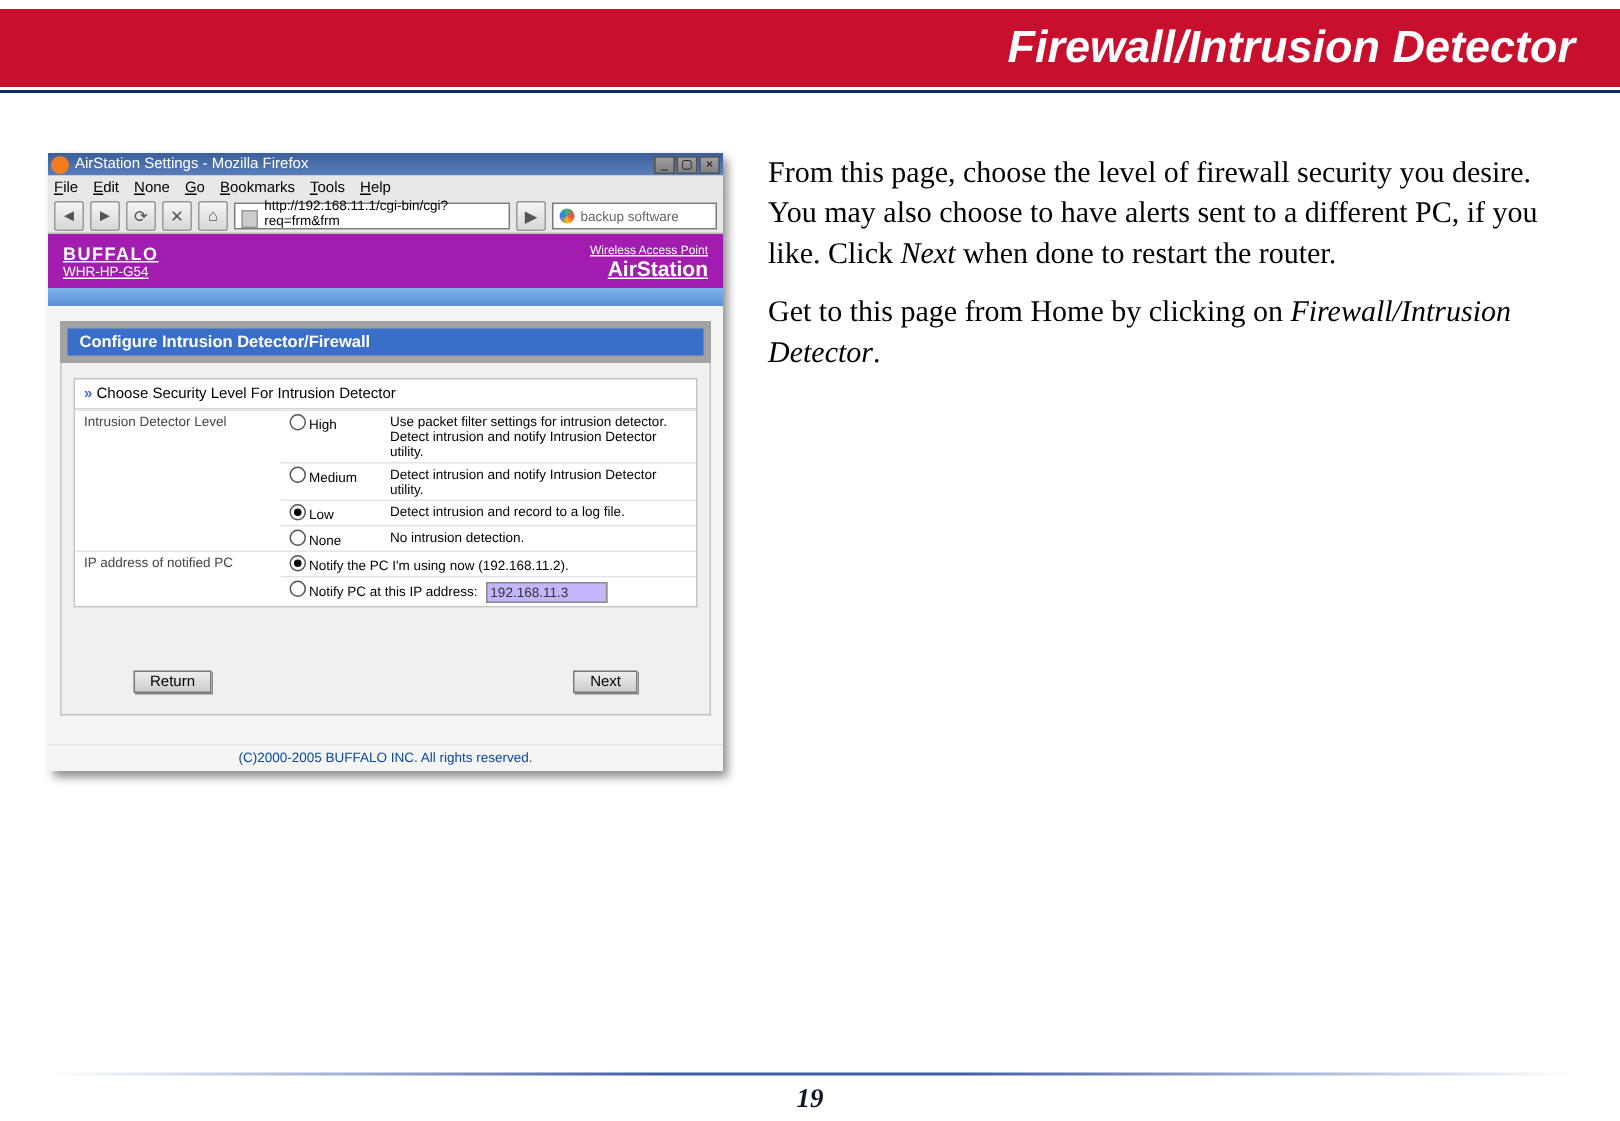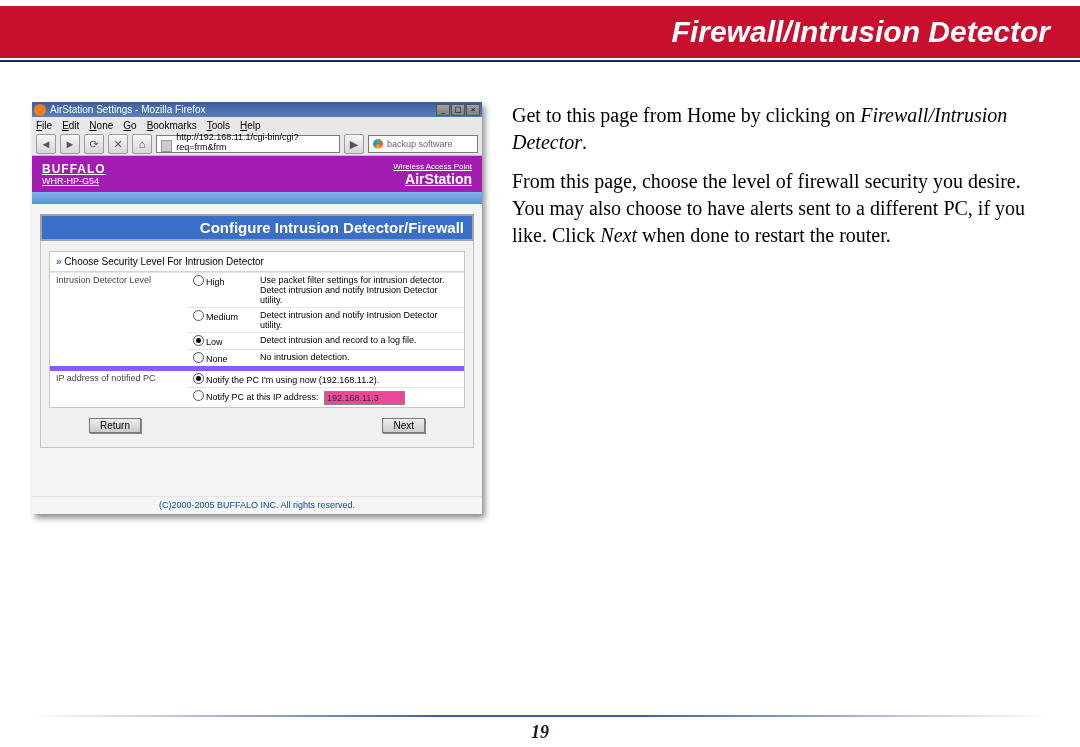--- a/index.html
+++ b/index.html
@@ -163,24 +163,23 @@
   .router-body {
     background:#f5f5f5;
     padding: 10px 0 12px 0;
     min-height: 270px;
     position:relative;
   }
   .section-head {
     background:#3a6fc9;
     color:#fff;
     font-weight:bold;
-    font-size:15px;
+    font-size:11px;
     padding:3px 8px;
-    border:2px solid #a3a3a3;
-    text-align:right;
+    border:5px solid #a3a3a3;
   }
   .panel {
     margin: 0 8px 0 8px;
     background:#f0f0f0;
     border:1px solid #c4c4c4;
     border-top:none;
     padding: 10px 8px 14px 8px;
   }
   .inner-box {
     background:#fff;
@@ -205,34 +204,35 @@
   }
   .opt-table td.lbl{
     width:125px;
     color:#444;
   }
   .opt-radio-col{ width:55px; white-space:nowrap;}
   .radio { width:9px;height:9px;border-radius:50%;border:1px solid #555;display:inline-block;vertical-align:-1px;margin-right:2px;background:#fff;}
   .radio.sel::after{content:"";display:block;width:5px;height:5px;border-radius:50%;background:#000;margin:2px;}
   .ip-input{
     display:inline-block; width:75px; height:12px;
-    background:#ec4899; border:1px solid #888;
+    background:#c4b5fd; border:1px solid #888;
     font-size:9px; padding:0 2px; color:#333; line-height:12px;
     vertical-align:middle; margin-left:3px;
   }
   .btn-row{
     display:flex; justify-content:space-between;
     padding: 10px 40px 0 40px;
   }
   .gbtn{
     font-size:10px;
     padding:1px 10px;
     background:linear-gradient(#eee,#ccc);
     border:1px solid #777;
     box-shadow:1px 1px 0 #888;
+    margin-top:32px;
   }
   .router-foot{
     text-align:center;
     font-size:9px;
     color:#0a48a3;
     padding:3px 0 4px 0;
     background:#f5f5f5;
     border-top:1px solid #e5e5e5;
   }
 
@@ -336,21 +336,21 @@
               <tr>
                 <td class="opt-radio-col"><span class="radio sel"></span><span>Low</span></td>
                 <td>Detect intrusion and record to a log file.</td>
               </tr>
               <tr>
                 <td class="opt-radio-col"><span class="radio"></span><span>None</span></td>
                 <td>No intrusion detection.</td>
               </tr>
             </tbody>
               </table>
-            <table class="opt-table" style="border-top:5px solid #8b5cf6;">
+            <table class="opt-table" style="border-top:1px solid #8b5cf6;">
               <tbody>
                   <tr>
                 <td class="lbl" rowspan="2">IP address of notified PC</td>
                 <td><span class="radio sel"></span><span>Notify the PC I'm using now (192.168.11.2).</span></td>
               </tr>
               <tr>
                 <td>
                   <span class="radio"></span><span>Notify PC at this IP address:</span>
                   <span class="ip-input">192.168.11.3</span>
                 </td>
@@ -362,23 +362,23 @@
             <span class="gbtn">Return</span>
             <span class="gbtn">Next</span>
           </div>
         </div>
       </div>
       <div class="router-foot">(C)2000-2005 BUFFALO INC. All rights reserved.</div>
     </div>
 
     <div class="right-col">
       <p>
-        <span>Get to this page from Home by clicking on </span><em>Firewall/Intrusion Detector</em><span>.</span>
+        <span>From this page, choose the level of firewall security you desire.   You may also choose to have alerts sent to a different PC, if you like.  Click </span><em>Next</em><span> when done to restart the router.</span>
       </p>
       <p>
-        <span>From this page, choose the level of firewall security you desire.   You may also choose to have alerts sent to a different PC, if you like.  Click </span><em>Next</em><span> when done to restart the router.</span>
+        <span>Get to this page from Home by clicking on </span><em>Firewall/Intrusion Detector</em><span>.</span>
       </p>
     </div>
   </div>
 
   <div class="page-footer-line"></div>
   <div class="page-num">19</div>
 </div>
 
 </body></html>

